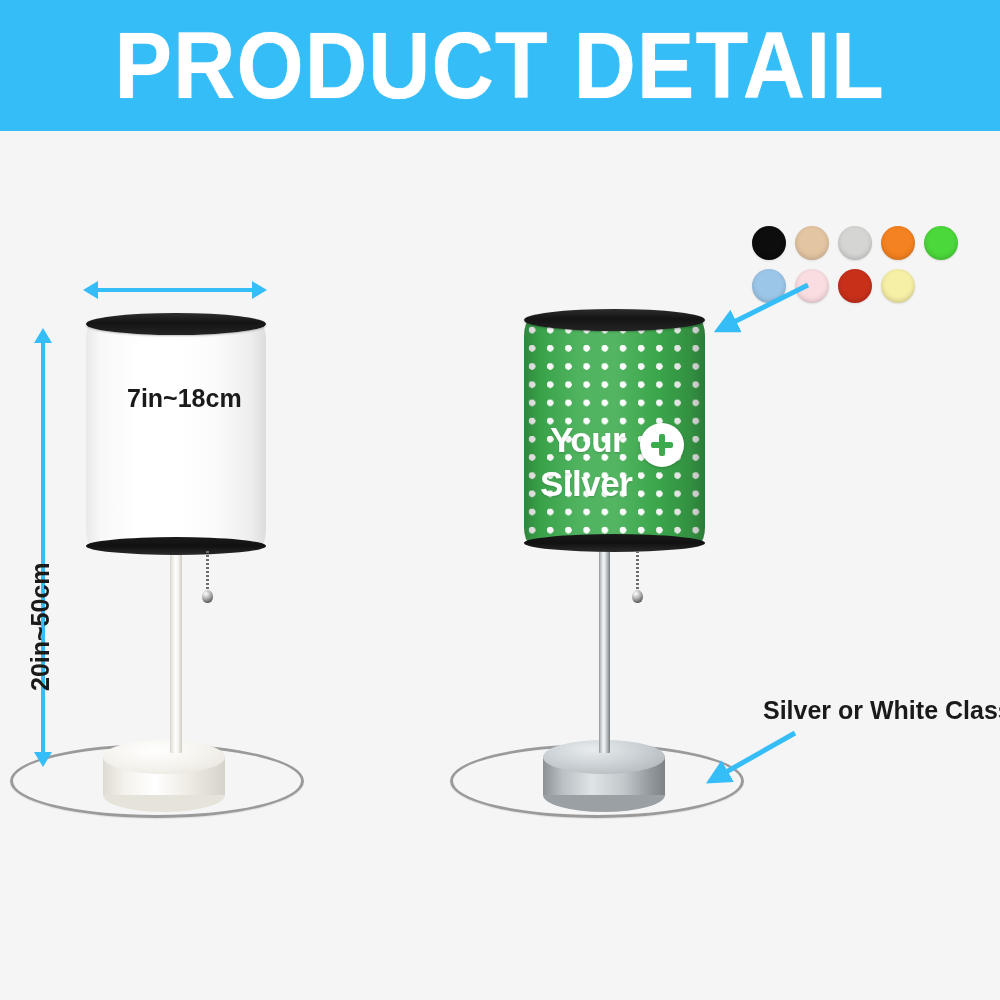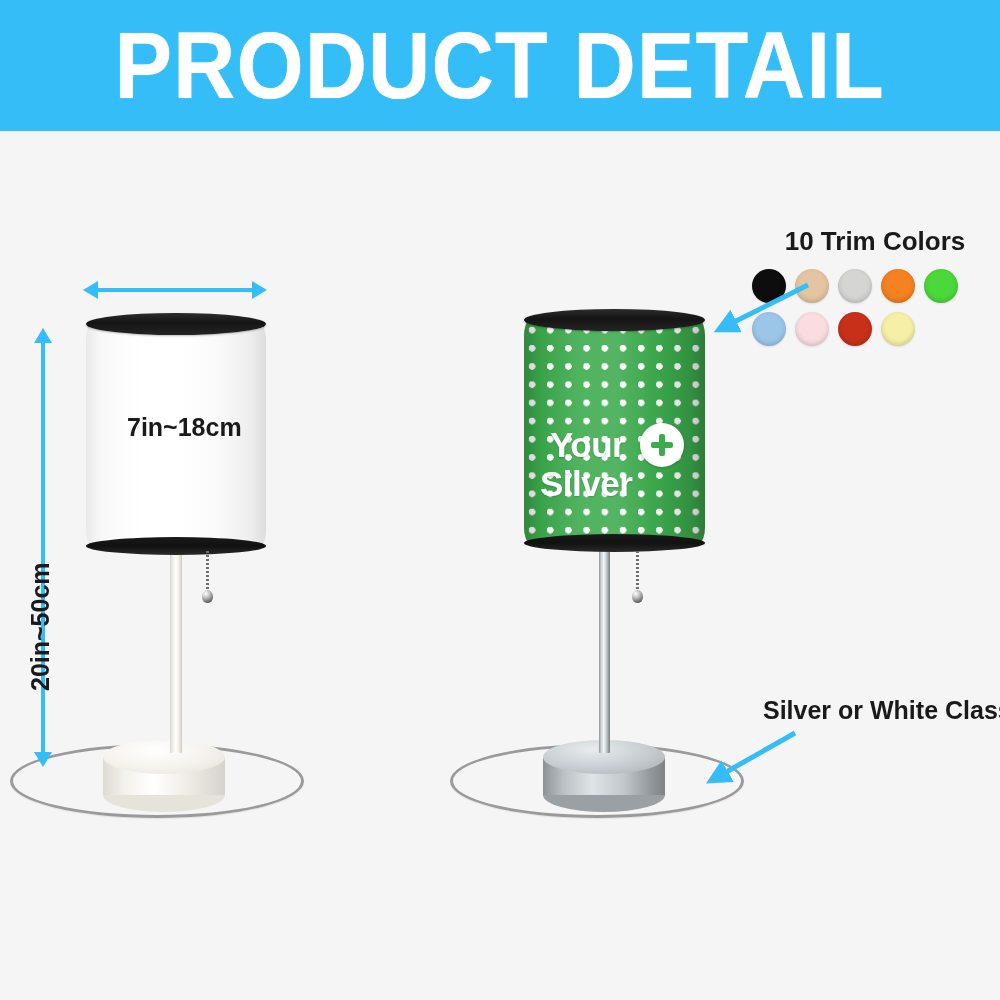--- a/index.html
+++ b/index.html
@@ -128,21 +128,21 @@
     left: 10px;
     bottom: 42px;
     width: calc(100% - 20px);
     color: #ffffff;
     font-weight: bold;
     font-size: 35px;
     line-height: 0.97;
     letter-spacing: -0.5px;
     text-shadow: 0 1px 2px rgba(0,0,0,0.18);
   }
-  .design-line1 { display: flex; align-items: center; gap: 15px; padding-left: 16px;}
+  .design-line1 { display: flex; gap: 15px; padding-left: 16px;}
   .design-line2 { padding-left: 6px; }
   .plus-badge {
     width: 44px; height: 44px;
     border-radius: 50%;
     background: #ffffff;
     position: relative;
     flex: none;
     box-shadow: 0 1px 3px rgba(0,0,0,0.2);
   }
   .plus-badge::before, .plus-badge::after {
@@ -292,21 +292,21 @@
 </style>
 </head>
 <body style="background: rgb(245, 245, 245);">
 
 <div id="header-banner" style="background: rgb(53, 189, 248);">
   <div id="page-title" style="color: rgb(255, 255, 255);">PRODUCT DETAIL</div>
 </div>
 
 <div id="stage">
 
-  <div class="dim-label" style="left:127px; top:253px;margin-top:29px;">7in~18cm</div>
+  <div class="dim-label" style="left:127px; top:253px;">7in~18cm</div>
   <div class="arrow-head ah-left" style="left:83px;  top:150px;"></div>
   <div class="arrow-line-h" style="left:96px;  top:157px; width:158px;"></div>
   <div class="arrow-head ah-right" style="left:252px; top:150px;"></div>
 
   <div class="arrow-head ah-up" style="left:34px; top:197px;"></div>
   <div class="arrow-line-v" style="left:41px; top:210px; height:412px;"></div>
   <div class="arrow-head ah-down" style="left:34px; top:621px;"></div>
   <div class="dim-label" id="dim-height-label" style="left:26px; top:560px;">20in~50cm</div>
 
   <div class="lamp">
@@ -360,21 +360,20 @@
       </div>
       <div class="trim-bot"></div>
       <div class="trim-top"></div>
     </div>
 
     <div class="chain" style="left:636px; top:420px; height:42px;"></div>
     <div class="chain-ball" style="left:632px; top:459px;"></div>
   </div>
 
   <div id="trim-colors-block" style="left:752px; top:95px;">
-    <div id="trim-colors-title">10 Trim Colors</div>
     <div id="trim-swatches">
         <div class="swatch" style="background: rgb(13, 13, 13);"></div>
         <div class="swatch" style="background: rgb(228, 197, 162);"></div>
         <div class="swatch" style="background: rgb(213, 214, 211);"></div>
         <div class="swatch" style="background: rgb(245, 130, 32);"></div>
         <div class="swatch" style="background: rgb(75, 216, 58);"></div>
         <div class="swatch" style="background: rgb(156, 198, 232);"></div>
         <div class="swatch" style="background: rgb(250, 221, 225);"></div>
         <div class="swatch" style="background: rgb(200, 48, 26);"></div>
         <div class="swatch" style="background: rgb(246, 239, 166);"></div>

